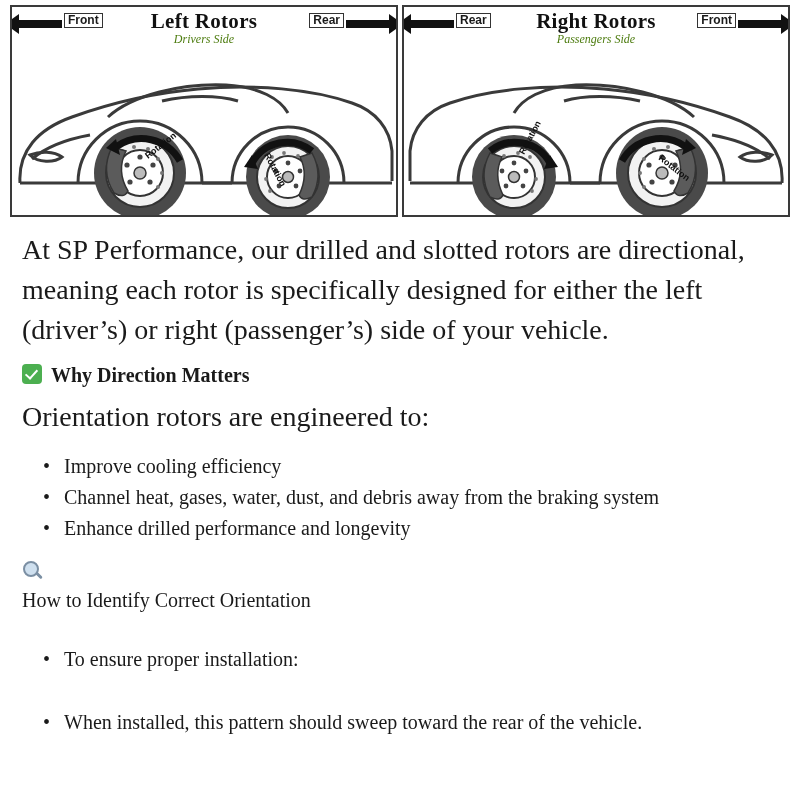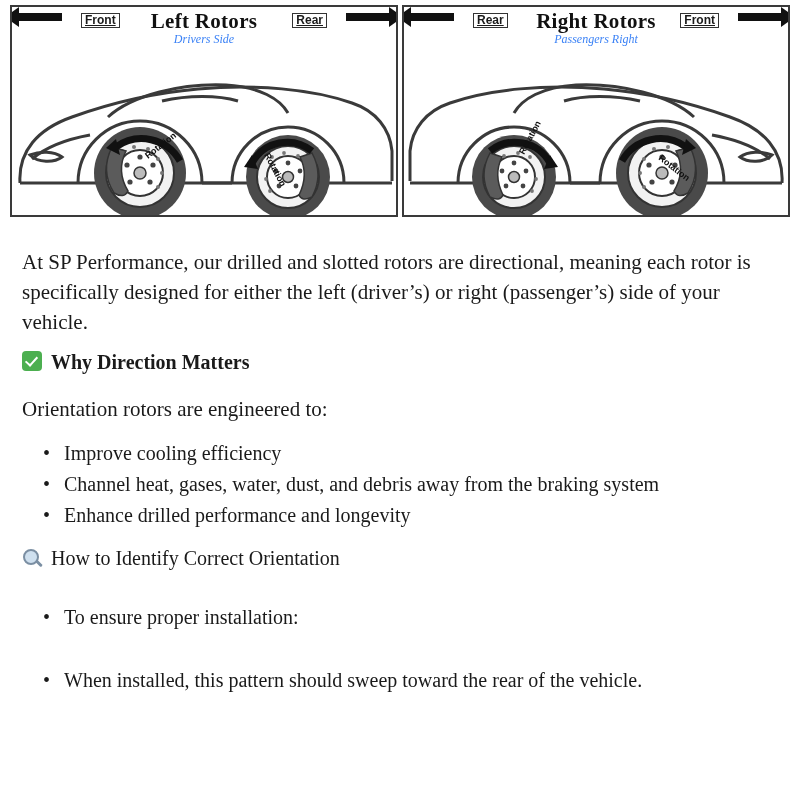--- a/index.html
+++ b/index.html
@@ -38,33 +38,32 @@
     font-weight: bold;
     font-size: 21px;
     letter-spacing: .3px;
     margin-top: 2px;
     color: #111;
   }
   .panel-sub {
     text-align: center;
     font-style: italic;
     font-size: 12px;
-    color: #3b82f6;
+    color: #4d7c0f;
     margin-top: -2px;
   }
   .arrow-label {
     position: absolute;
     top: 6px;
     display: flex;
-    align-items: flex-start;
-    gap: 19px;
+    align-items: flex-end;
+    gap: 2px;
     font-size: 12px;
     font-weight: bold;
     font-family: "Liberation Sans", sans-serif;
-    text-decoration: underline;
   }
   .arrow-label.left { left: 6px; }
   .arrow-label.right { right: 6px; }
   .arrow-label .txt {
     border: 1px solid #333;
     background: #fff;
     padding: 0 3px;
     line-height: 13px;
   }
   .arrow-bar {
@@ -92,23 +91,23 @@
     border-left: 14px solid #111;
   }
   .car-svg { position: absolute; left: 0; bottom: 0; }
 
   
   .content {
     padding: 10px 22px 0 22px;
     box-sizing: border-box;
   }
   p.para {
-    font-size: 21px;
-    line-height: 30px;
-    margin: 20px 0 14px 0;
+    font-size: 28px;
+    line-height: 40px;
+    margin: 3px 0 14px 0;
   }
   h2.section {
     font-size: 20px;
     font-weight: bold;
     margin: 12px 0 10px 0;
     display: flex;
     gap: 9px;
   }
   .check-badge {
     display: inline-block;
@@ -128,22 +127,23 @@
     height: 10px;
     border: solid #fff;
     border-width: 0 2.5px 2.5px 0;
     transform: rotate(42deg);
   }
   h2.section-plain {
     font-size: 20px;
     font-weight: normal;
     margin: 16px 0 8px 0;
     display: flex;
-    align-items: flex-end;
+    align-items: flex-start;
     gap: 7px;
+    flex-direction: column;
   }
   .mag-icon {
     display: inline-block;
     width: 22px;
     height: 22px;
     position: relative;
     flex: 0 0 auto;
   }
   .mag-icon::before {
     content: "";
@@ -289,21 +289,21 @@
   <div class="panel">
     <div class="arrow-label left">
       <div class="arrow-bar to-left"></div>
       <span class="txt">Rear</span>
     </div>
     <div class="arrow-label right">
       <span class="txt">Front</span>
       <div class="arrow-bar to-right"></div>
     </div>
     <div class="panel-title">Right Rotors</div>
-    <div class="panel-sub">Passengers Right</div>
+    <div class="panel-sub">Passengers Side</div>
 
     <svg class="car-svg" width="386" height="160" viewBox="0 0 386 160">
       <g transform="translate(386,0) scale(-1,1)">
         <g fill="none" stroke="#3a3a3a" stroke-width="3">
           <path d="M8,128 C6,96 26,74 60,62 C96,49 140,38 186,34 C244,29 300,34 340,48 C364,56 378,74 380,96 L380,126"></path>
           <path d="M8,128 L380,128"></path>
           <path d="M96,62 C120,40 170,28 214,30 C248,32 268,44 276,58"></path>
           <path d="M150,46 C176,40 206,40 226,46"></path>
           <path d="M20,104 C34,92 56,84 78,80"></path>
           <path d="M18,100 C28,96 42,96 50,102 C42,108 26,108 18,100 Z"></path>

